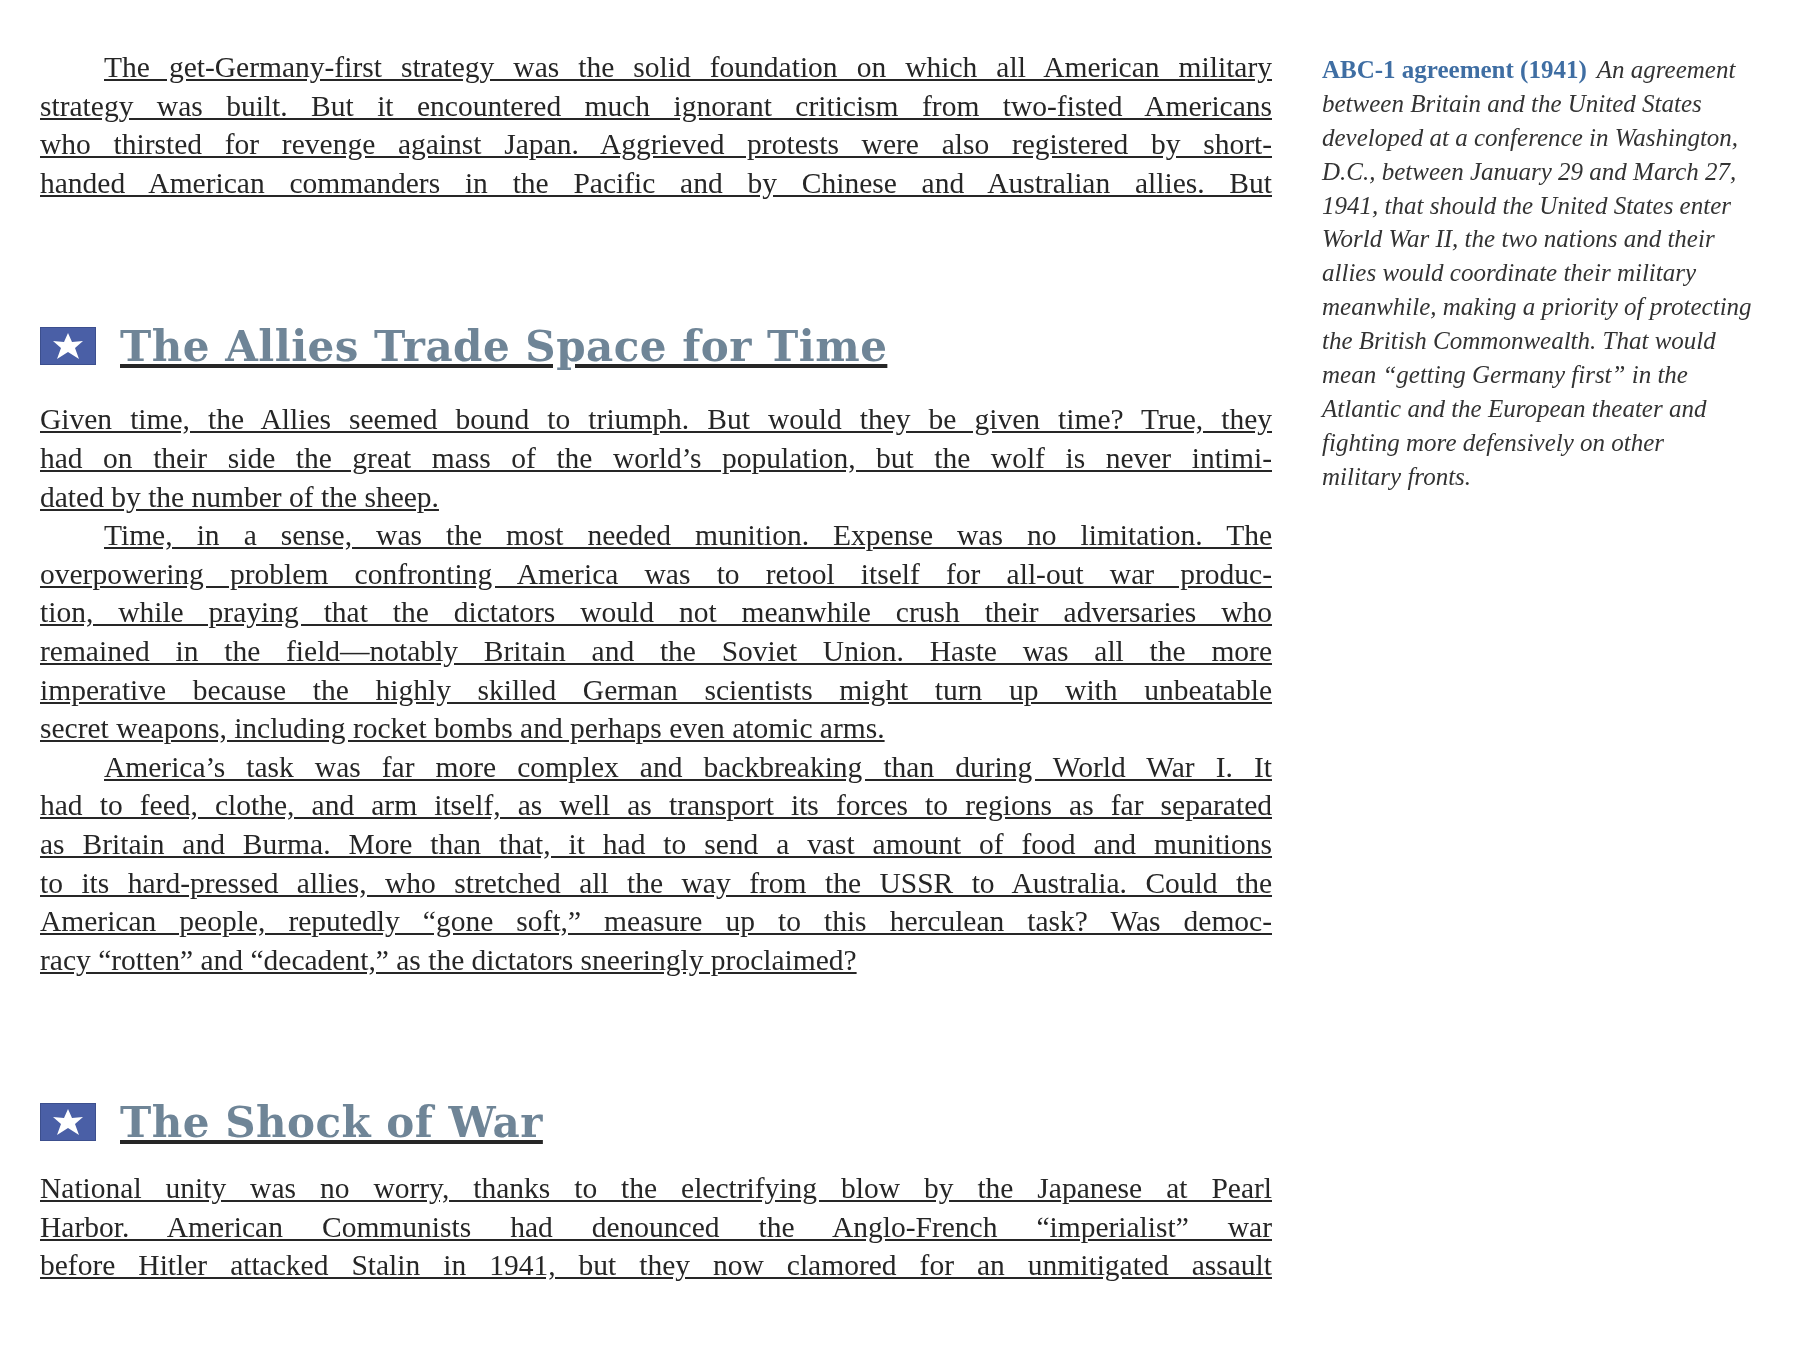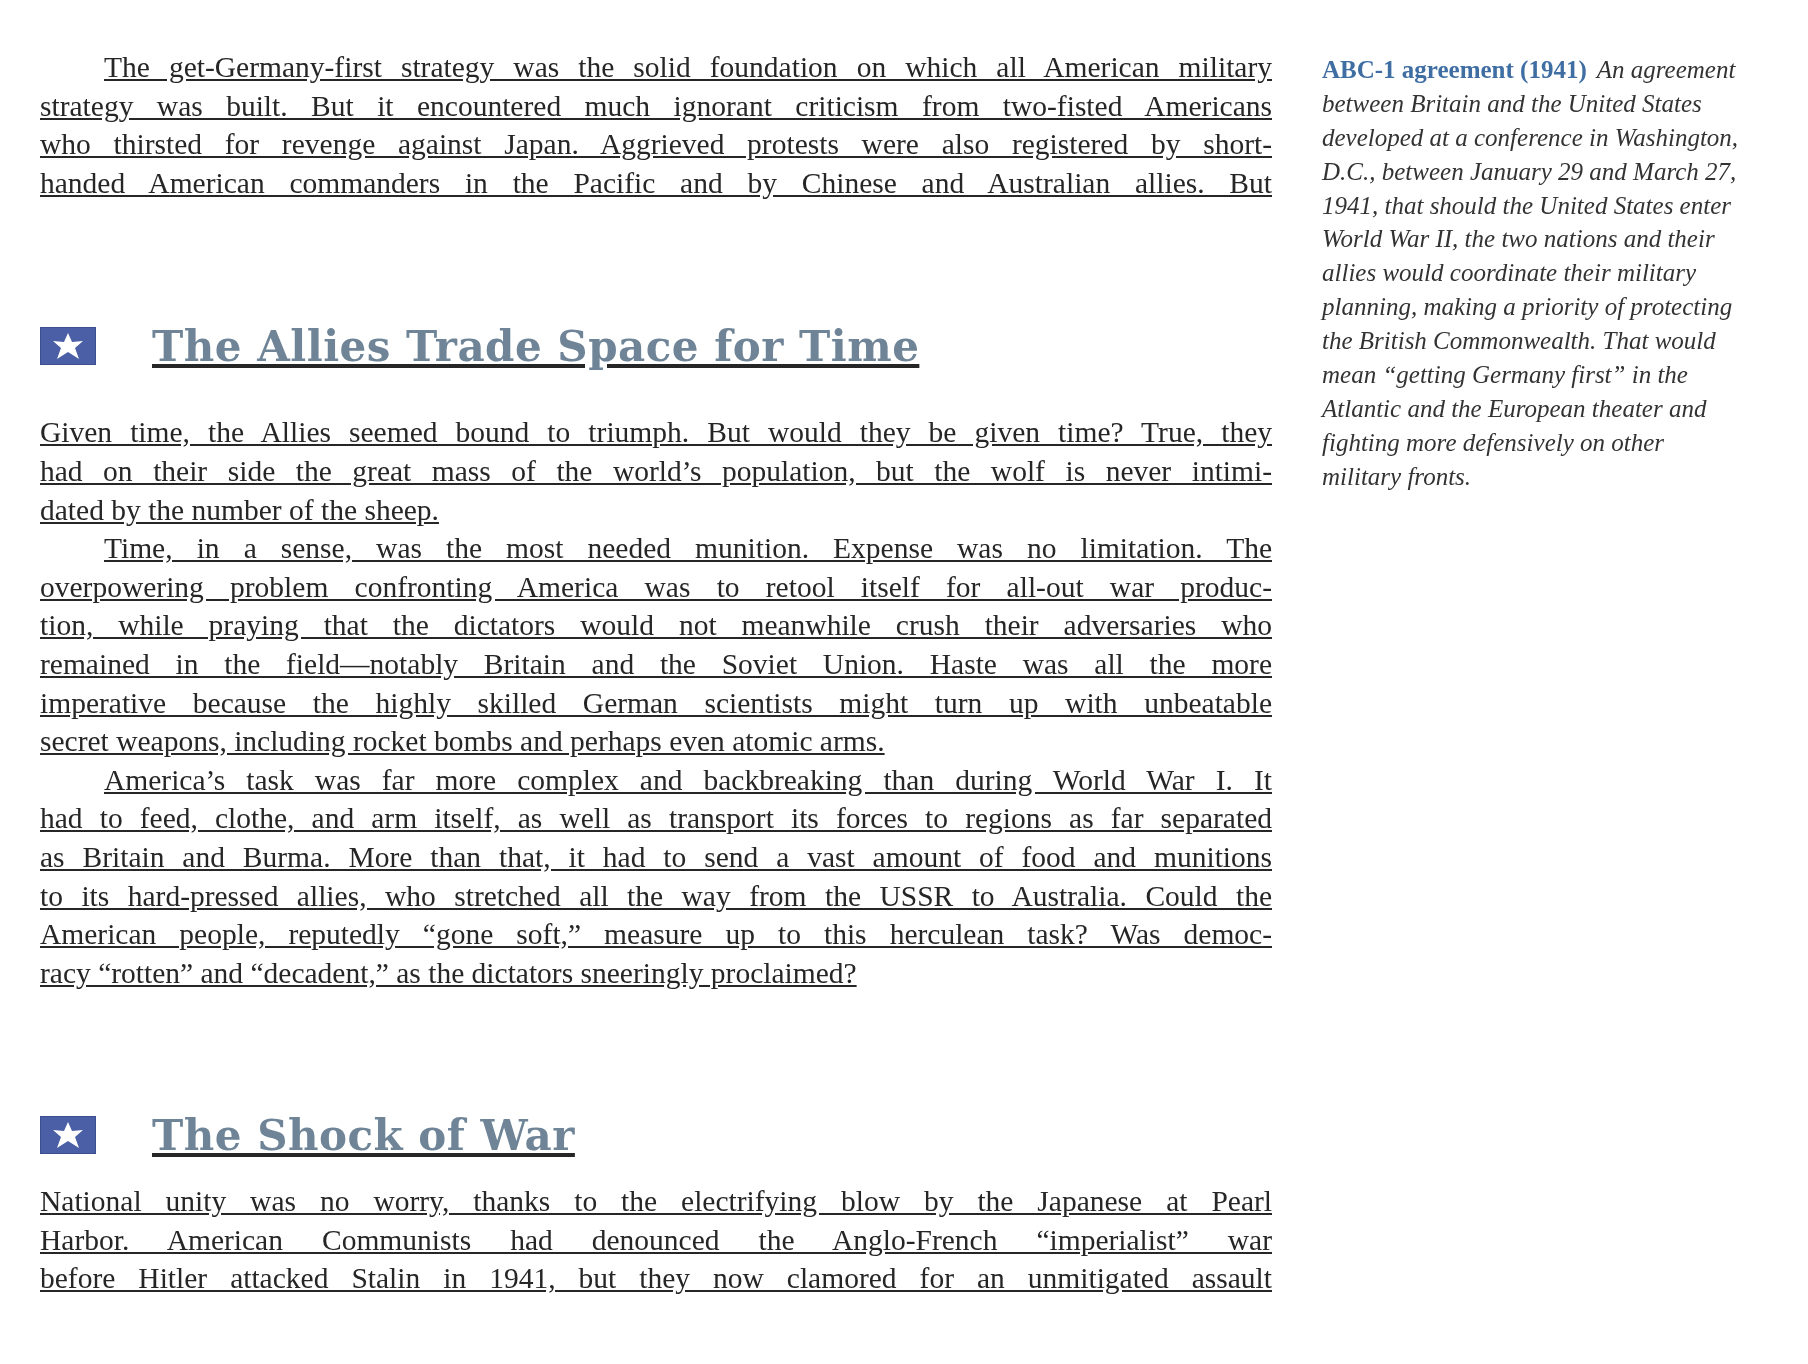--- a/index.html
+++ b/index.html
@@ -2,26 +2,26 @@
 <html><head>
 <meta charset="utf-8">
 <style>
   html, body { margin: 0; padding: 0; background: #ffffff; }
   body { width: 1808px; height: 1364px; position: relative; overflow: hidden; font-family: "Liberation Serif", "DejaVu Serif", serif; color: #262626; }
   .col-main { position: absolute; left: 40px; top: 48px; width: 1232px; text-decoration: underline; }
   .line { display: block; font-size: 29.5px; line-height: 38.6px; height: 38.6px; white-space: nowrap; text-align-last: justify; text-align: justify; }
   .line.last { text-align-last: left; }
   .indent { padding-left: 64px; }
   .para { margin: 0; }
-  .heading { display: flex; align-items: center; height: 62px; gap: 32px; }
+  .heading { display: flex; align-items: center; height: 62px; }
   .star-box { width: 54px; height: 36px; background: #4a5fa6; display: flex; align-items: center; justify-content: center; margin-right: 24px; border: 1px solid #3c4f8e; }
   .star-box svg { width: 34px; height: 30px; }
   .heading-text { font-family: "DejaVu Serif", "Liberation Serif", serif; font-weight: bold; font-size: 42px; color: #6f8597; letter-spacing: 0.5px; }
   .sec1-head { margin-top: 113px; }
-  .sec1-body { margin-top: 36px; }
+  .sec1-body { margin-top: 23px; }
   .sec2-head { margin-top: 112px; }
   .sec2-body { margin-top: 16px; }
   .col-side { position: absolute; left: 1322px; top: 53px; width: 470px; }
   .side-line { display: block; font-size: 25px; line-height: 33.9px; height: 33.9px; white-space: nowrap; font-style: italic; color: #333333; }
   .side-term { font-style: normal; font-weight: bold; color: #3f6ea3; margin-right: 10px; }
 </style>
 </head>
 <body>
 
 <div class="col-main">
@@ -83,19 +83,19 @@
 </div>
 
 <div class="col-side">
   <span class="side-line"><span class="side-term">ABC-1 agreement (1941)</span><span>An agreement</span></span>
   <span class="side-line">between Britain and the United States</span>
   <span class="side-line">developed at a conference in Washington,</span>
   <span class="side-line">D.C., between January 29 and March 27,</span>
   <span class="side-line">1941, that should the United States enter</span>
   <span class="side-line">World War II, the two nations and their</span>
   <span class="side-line">allies would coordinate their military</span>
-  <span class="side-line">planning, making a priority of protecting</span>
+  <span class="side-line">meanwhile, making a priority of protecting</span>
   <span class="side-line">the British Commonwealth. That would</span>
   <span class="side-line">mean “getting Germany first” in the</span>
   <span class="side-line">Atlantic and the European theater and</span>
   <span class="side-line">fighting more defensively on other</span>
   <span class="side-line">military fronts.</span>
 </div>
 
 </body></html>

